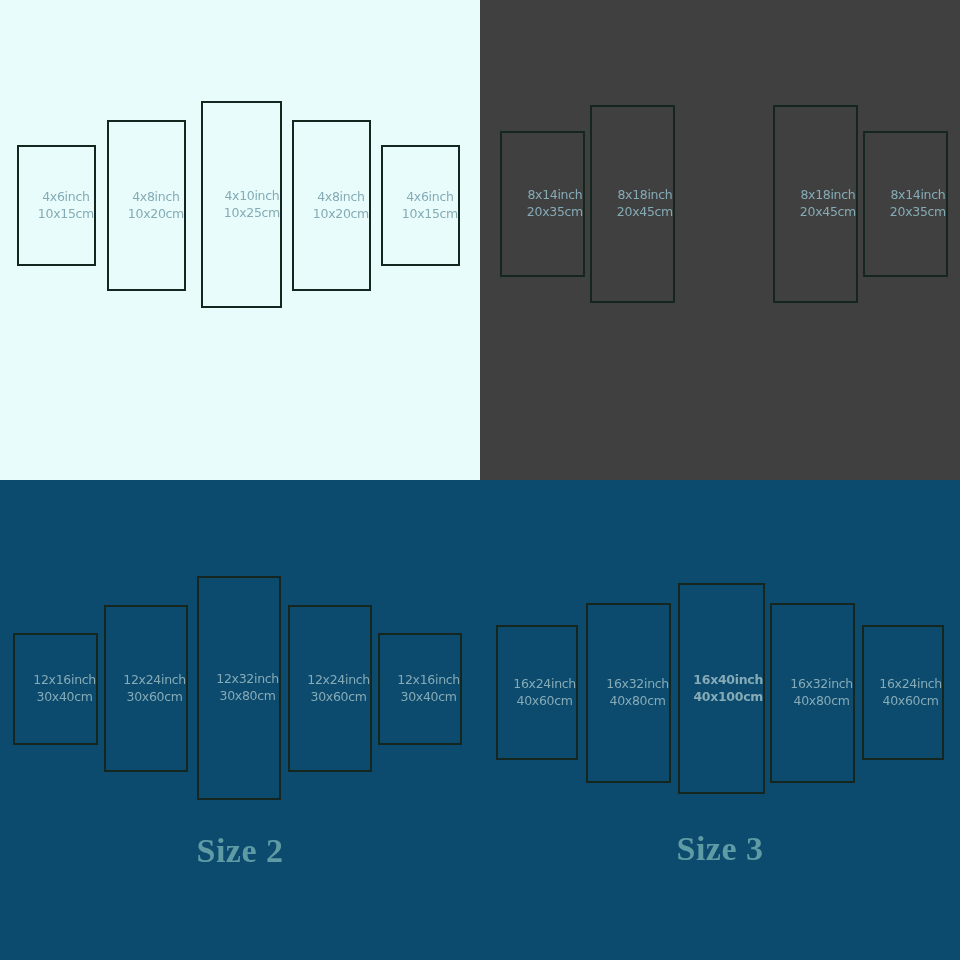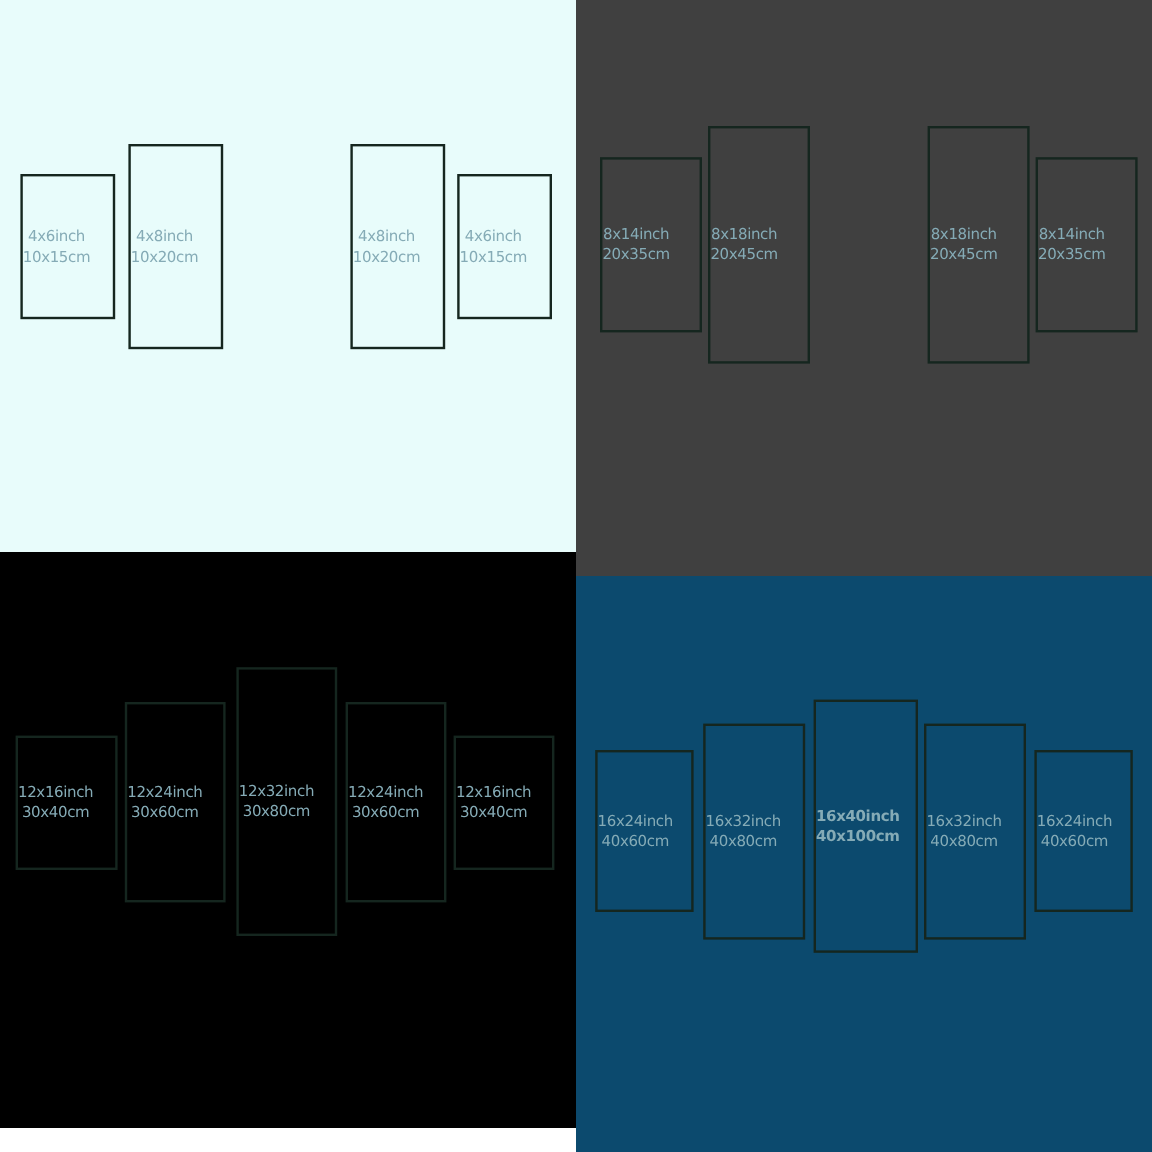--- a/index.html
+++ b/index.html
@@ -30,21 +30,21 @@
     width: 480px;
     height: 480px;
   }
   .panel {
     position: absolute;
     box-sizing: border-box;
     border: 2px solid #0ea5e9;
     background: transparent;
     display: flex;
     align-items: center;
-    justify-content: flex-start;
+    justify-content: flex-end;
   }
   .panel-label {
     text-align: center;
     color: #85abb6;
     font-family: "DejaVu Sans", sans-serif;
     font-size: 12.5px;
     line-height: 1.35;
     letter-spacing: -0.3px;
     white-space: nowrap;
     user-select: none;
@@ -76,20 +76,26 @@
             <span class="line">4x6inch</span>
             <span class="line">10x15cm</span>
           </div>
         </div>
         <div class="panel" style="left: 107px; top: 120px; width: 79px; height: 171px; border-color: rgb(21, 38, 31);">
           <div class="panel-label" style="color: rgb(133, 171, 182);">
             <span class="line">4x8inch</span>
             <span class="line">10x20cm</span>
           </div>
         </div>
+        <div class="panel" style="left: 201px; top: 101px; width: 81px; height: 207px; border-color: rgb(21, 38, 31);">
+          <div class="panel-label" style="color: rgb(133, 171, 182);">
+            <span class="line">4x10inch</span>
+            <span class="line">10x25cm</span>
+          </div>
+        </div>
         <div class="panel" style="left: 292px; top: 120px; width: 79px; height: 171px; border-color: rgb(21, 38, 31);">
           <div class="panel-label" style="color: rgb(133, 171, 182);">
             <span class="line">4x8inch</span>
             <span class="line">10x20cm</span>
           </div>
         </div>
         <div class="panel" style="left: 381px; top: 145px; width: 79px; height: 121px; border-color: rgb(21, 38, 31);">
           <div class="panel-label" style="color: rgb(133, 171, 182);">
             <span class="line">4x6inch</span>
             <span class="line">10x15cm</span>
@@ -118,21 +124,21 @@
           </div>
         </div>
         <div class="panel" style="left: 383px; top: 131px; width: 85px; height: 146px; border-color: rgb(21, 38, 31);">
           <div class="panel-label" style="color: rgb(133, 171, 182);">
             <span class="line">8x14inch</span>
             <span class="line">20x35cm</span>
           </div>
         </div>
       </div>
     </div>
-    <div class="quadrant" style="left: 0px; top: 460px; background: #000000;">
+    <div class="quadrant" style="left: 0px; top: 480px; background: #0c4a6e;">
       <div class="panels-area">
         <div class="panel" style="left: 13px; top: 153px; width: 85px; height: 112px; border-color: rgb(21, 38, 31);">
           <div class="panel-label" style="color: rgb(133, 171, 182);">
             <span class="line">12x16inch</span>
             <span class="line">30x40cm</span>
           </div>
         </div>
         <div class="panel" style="left: 104px; top: 125px; width: 84px; height: 167px; border-color: rgb(21, 38, 31);">
           <div class="panel-label" style="color: rgb(133, 171, 182);">
             <span class="line">12x24inch</span>
@@ -151,20 +157,21 @@
             <span class="line">30x60cm</span>
           </div>
         </div>
         <div class="panel" style="left: 378px; top: 153px; width: 84px; height: 112px; border-color: rgb(21, 38, 31);">
           <div class="panel-label" style="color: rgb(133, 171, 182);">
             <span class="line">12x16inch</span>
             <span class="line">30x40cm</span>
           </div>
         </div>
       </div>
+      <div class="quadrant-title" style="top: 352px; color: rgb(95, 155, 165);">Size 2</div>
     </div>
     <div class="quadrant" style="left: 480px; top: 480px; background: #0c4a6e;">
       <div class="panels-area">
         <div class="panel" style="left: 16px; top: 145px; width: 82px; height: 135px; border-color: rgb(21, 38, 31);">
           <div class="panel-label" style="color: rgb(133, 171, 182);">
             <span class="line">16x24inch</span>
             <span class="line">40x60cm</span>
           </div>
         </div>
         <div class="panel" style="left: 106px; top: 123px; width: 85px; height: 180px; border-color: rgb(21, 38, 31);">
@@ -185,14 +192,15 @@
             <span class="line">40x80cm</span>
           </div>
         </div>
         <div class="panel" style="left: 382px; top: 145px; width: 82px; height: 135px; border-color: rgb(21, 38, 31);">
           <div class="panel-label" style="color: rgb(133, 171, 182);">
             <span class="line">16x24inch</span>
             <span class="line">40x60cm</span>
           </div>
         </div>
       </div>
+      <div class="quadrant-title" style="top: 350px; color: rgb(95, 155, 165);">Size 3</div>
     </div>
   </div>
 
 </body></html>

